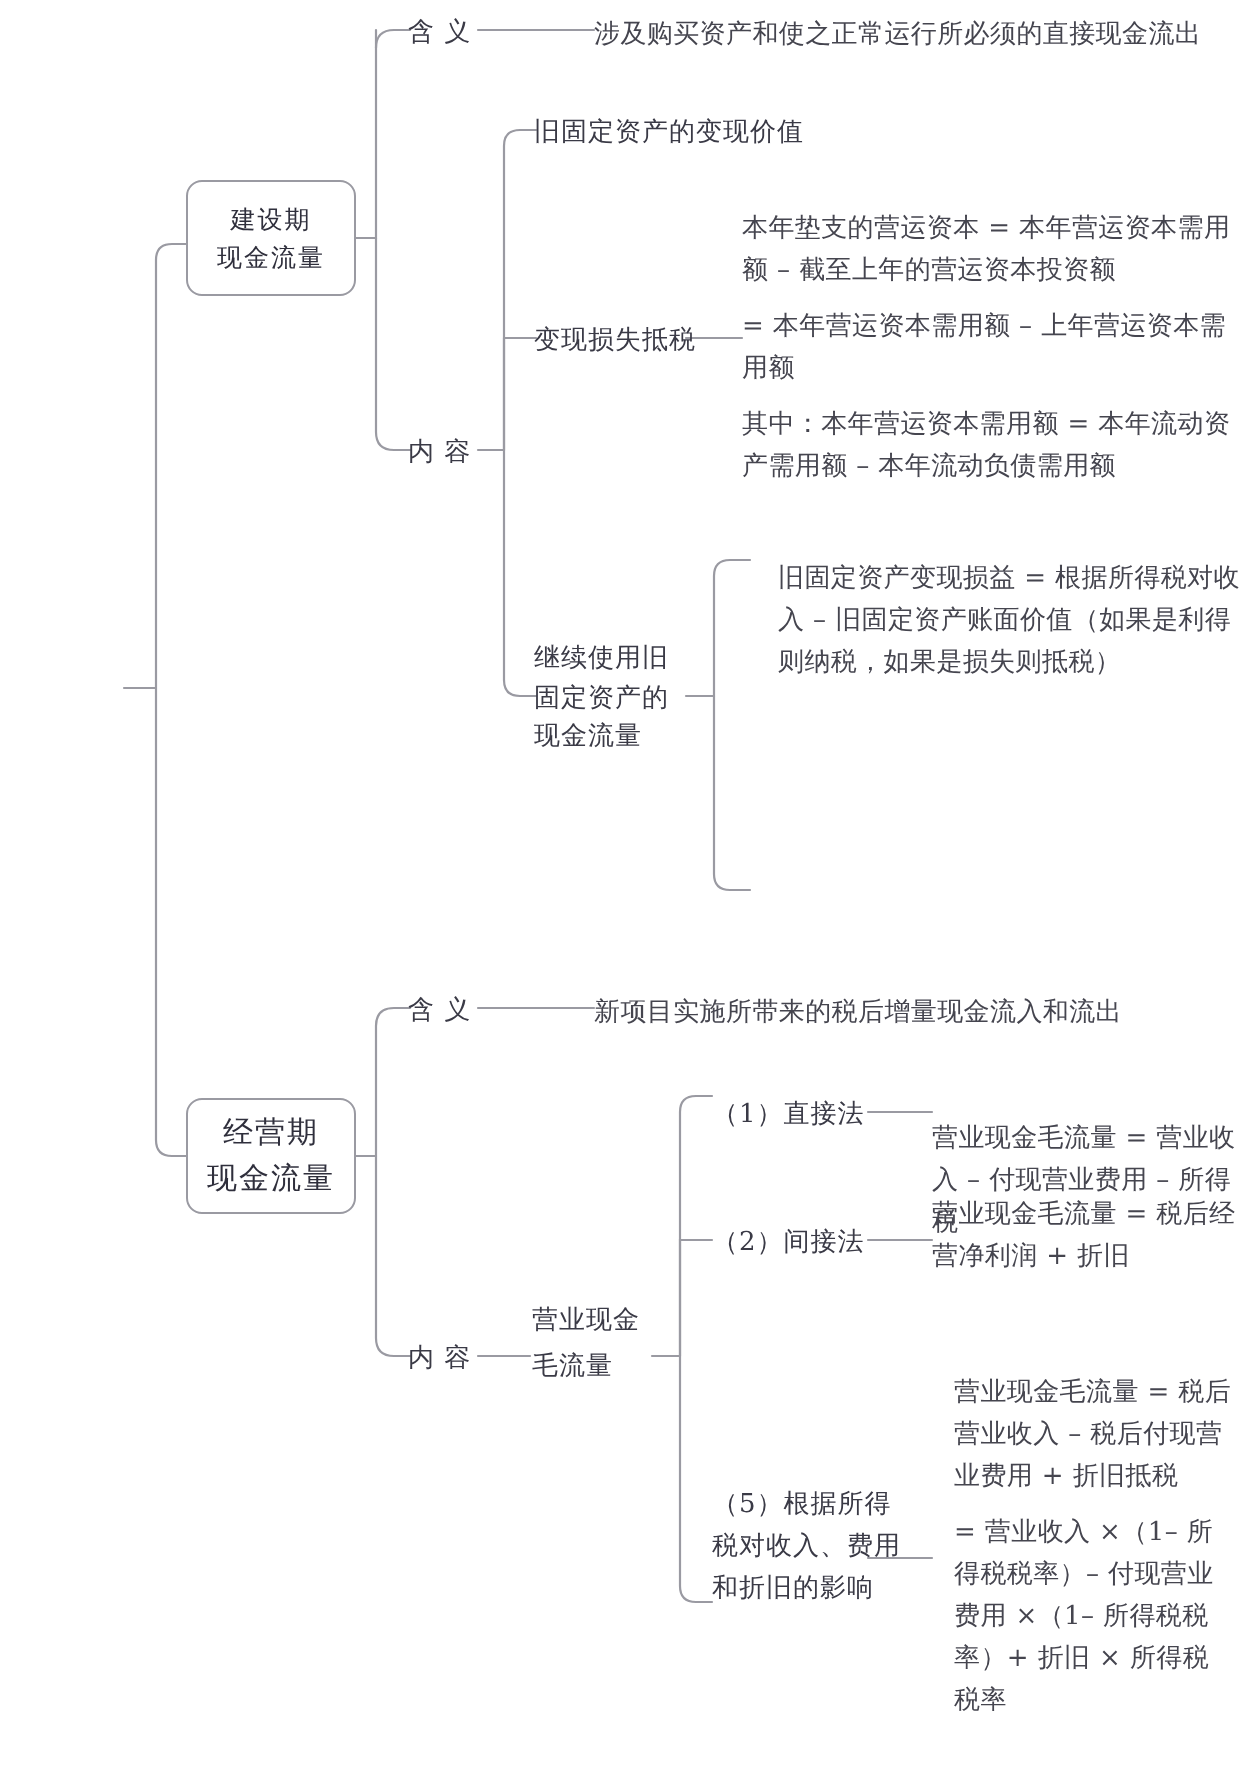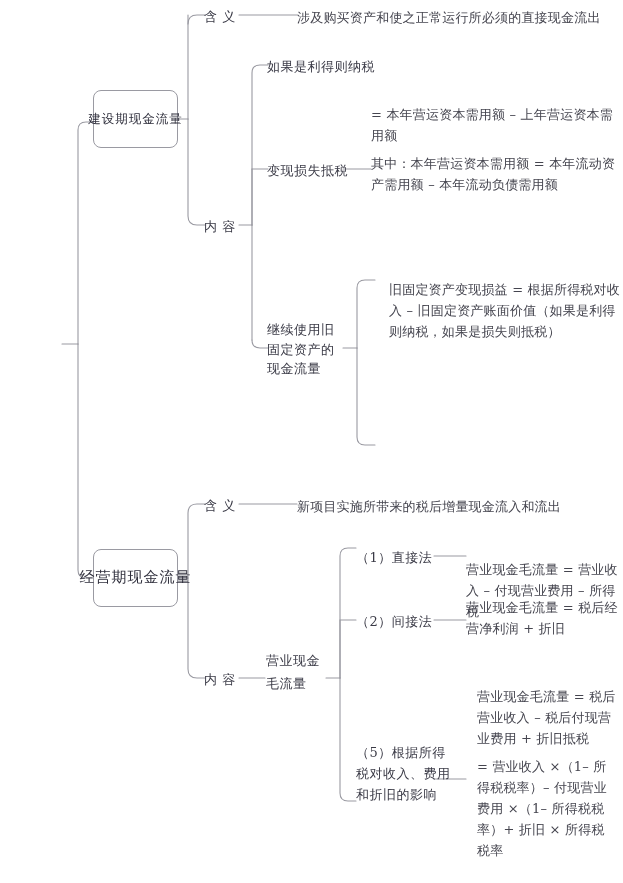--- a/index.html
+++ b/index.html
@@ -11,21 +11,21 @@
     overflow:hidden;
   }
   #root{position:relative;width:623px;height:883px;}
   svg.lines{position:absolute;left:0;top:0;width:623px;height:883px;pointer-events:none;}
   .node{
     position:absolute;
     box-sizing:border-box;
     border:1px solid #9a9aa2;
     border-radius:8px;
     background:#ffffff;
-    display:flex;flex-direction:row;
+    display:flex;flex-direction:column;
     align-items:center;justify-content:center;
     line-height:1.55;
     color:#2f2f3c;
   }
   .node .ln{display:block;white-space:nowrap;letter-spacing:1px;}
   .lbl{
     position:absolute;
     white-space:nowrap;
     letter-spacing:.5px;
     color:#3a3a46;
@@ -98,24 +98,25 @@
     <span class="ln">现金流量</span>
   </div>
 
   <div class="lbl f13" style="left:204px;top:7px;">含 义</div>
   <div class="txt f13" style="left:297px;top:7px;width:320px;">
     <p>涉及购买资产和使之正常运行所必须的直接现金流出</p>
   </div>
 
   <div class="lbl f13" style="left:204px;top:217px;">内 容</div>
 
-  <div class="lbl f13" style="left:267px;top:57px;">如果是利得则纳税</div>
+  <div class="lbl f13" style="left:267px;top:57px;">旧固定资产的变现价值</div>
 
   <div class="lbl f13" style="left:267px;top:161px;">变现损失抵税</div>
   <div class="txt f13" style="left:371px;top:104px;width:249px;">
+    <p style="margin-bottom:7px;">本年垫支的营运资本 = 本年营运资本需用额 – 截至上年的营运资本投资额</p>
     <p style="margin-bottom:7px;">= 本年营运资本需用额 – 上年营运资本需用额</p>
     <p>其中：本年营运资本需用额 = 本年流动资产需用额 – 本年流动负债需用额</p>
   </div>
 
   <div class="lbl f13 two" style="left:267px;top:320px;width:78px;">继续使用旧固定资产的现金流量</div>
   <div class="txt f13" style="left:389px;top:279px;width:231px;">
     <p>旧固定资产变现损益 = 根据所得税对收入 – 旧固定资产账面价值（如果是利得则纳税，如果是损失则抵税）</p>
   </div>
 
   <div class="node" style="left:93px;top:549px;width:85px;height:58px;font-size:15px;">

